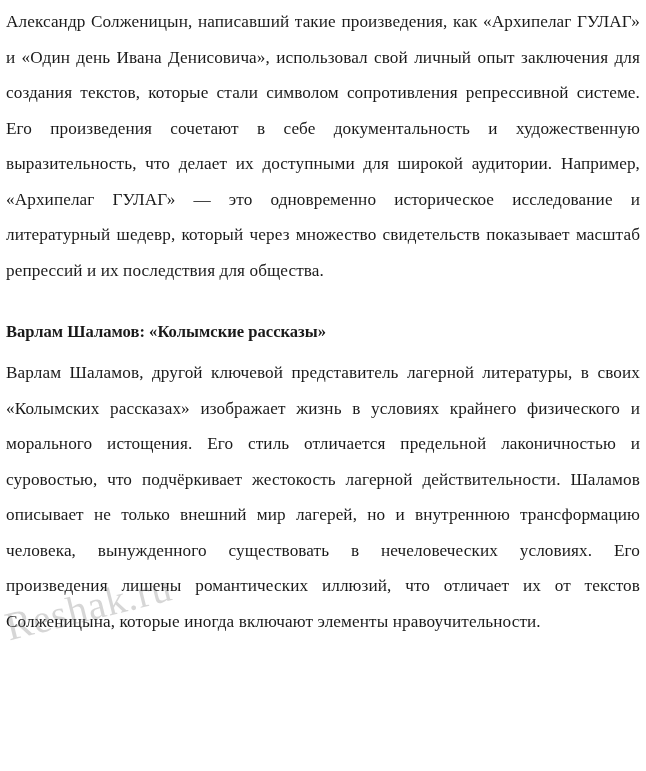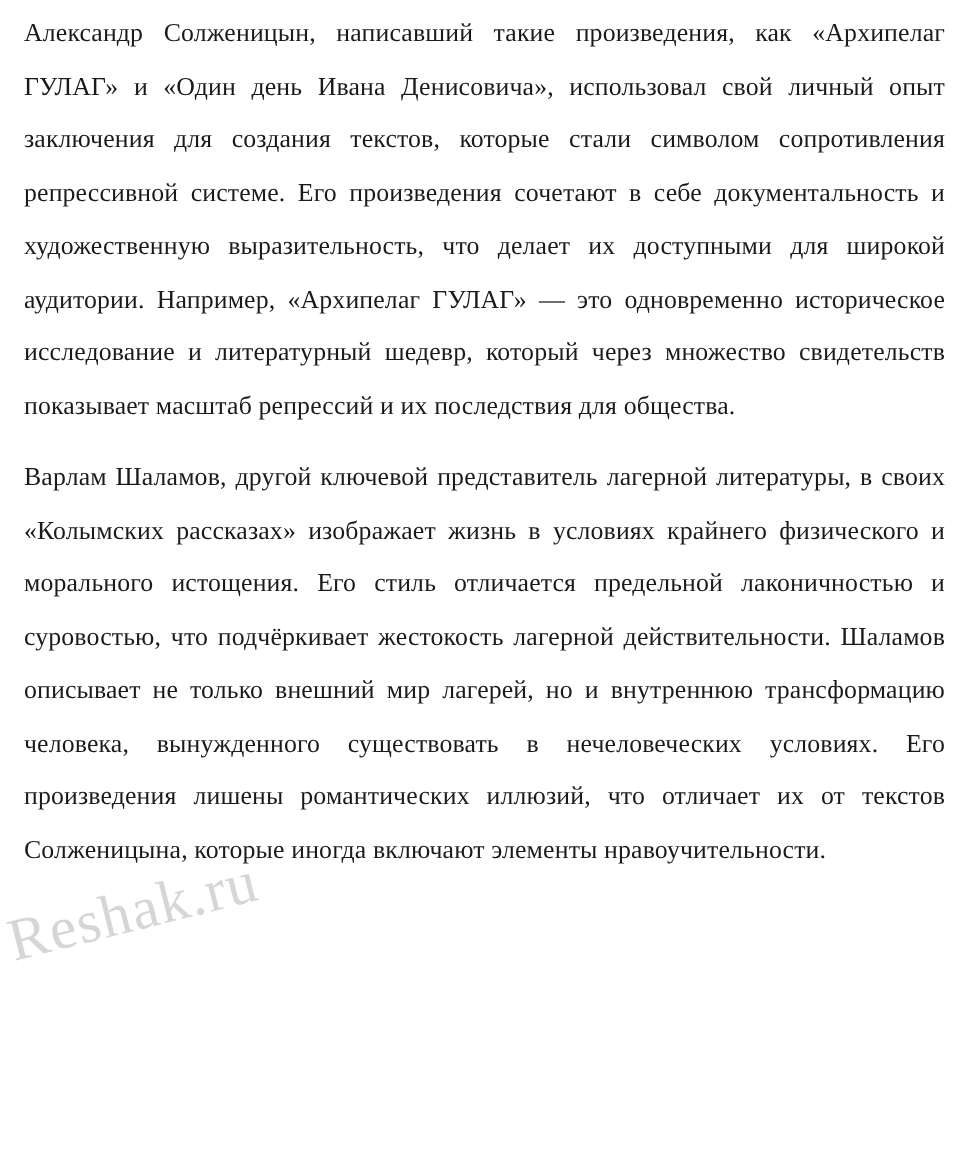--- a/index.html
+++ b/index.html
@@ -13,21 +13,21 @@
     overflow: hidden;
     font-family: "Liberation Serif", serif;
     color: #1a1a1a;
     position: relative;
   }
   #page {
     position: relative;
     width: 646px;
     height: 771px;
     box-sizing: border-box;
-    padding: 0 16px;
+    padding: 0 6px;
   }
   .para {
     font-size: 17.2px;
     line-height: 35.5px;
     text-align: justify;
     text-align-last: left;
     margin: 0 0 0 0;
     letter-spacing: 0.1px;
   }
   .para.first {
@@ -58,18 +58,19 @@
 </style>
 </head>
 <body>
 
 <div id="page">
 
   <p class="para first">Александр Солженицын, написавший такие произведения, как «Архипелаг ГУЛАГ» и «Один день Ивана Денисовича», использовал свой личный опыт заключения для создания текстов, которые стали символом сопротивления репрессивной системе. Его произведения сочетают в себе документальность и художественную выразительность, что делает их доступными для широкой аудитории. Например, «Архипелаг ГУЛАГ» — это одновременно историческое исследование и литературный шедевр, который через множество свидетельств показывает масштаб репрессий и их последствия для общества.</p>
 
   <div class="spacer-sm"></div>
 
+  <h2 class="heading">Варлам Шаламов: «Колымские рассказы»</h2>
 
   <p class="para">Варлам Шаламов, другой ключевой представитель лагерной литературы, в своих «Колымских рассказах» изображает жизнь в условиях крайнего физического и морального истощения. Его стиль отличается предельной лаконичностью и суровостью, что подчёркивает жестокость лагерной действительности. Шаламов описывает не только внешний мир лагерей, но и внутреннюю трансформацию человека, вынужденного существовать в нечеловеческих условиях. Его произведения лишены романтических иллюзий, что отличает их от текстов Солженицына, которые иногда включают элементы нравоучительности.</p>
 
   <div class="watermark">Reshak.ru</div>
 
 </div>
 
 </body></html>

